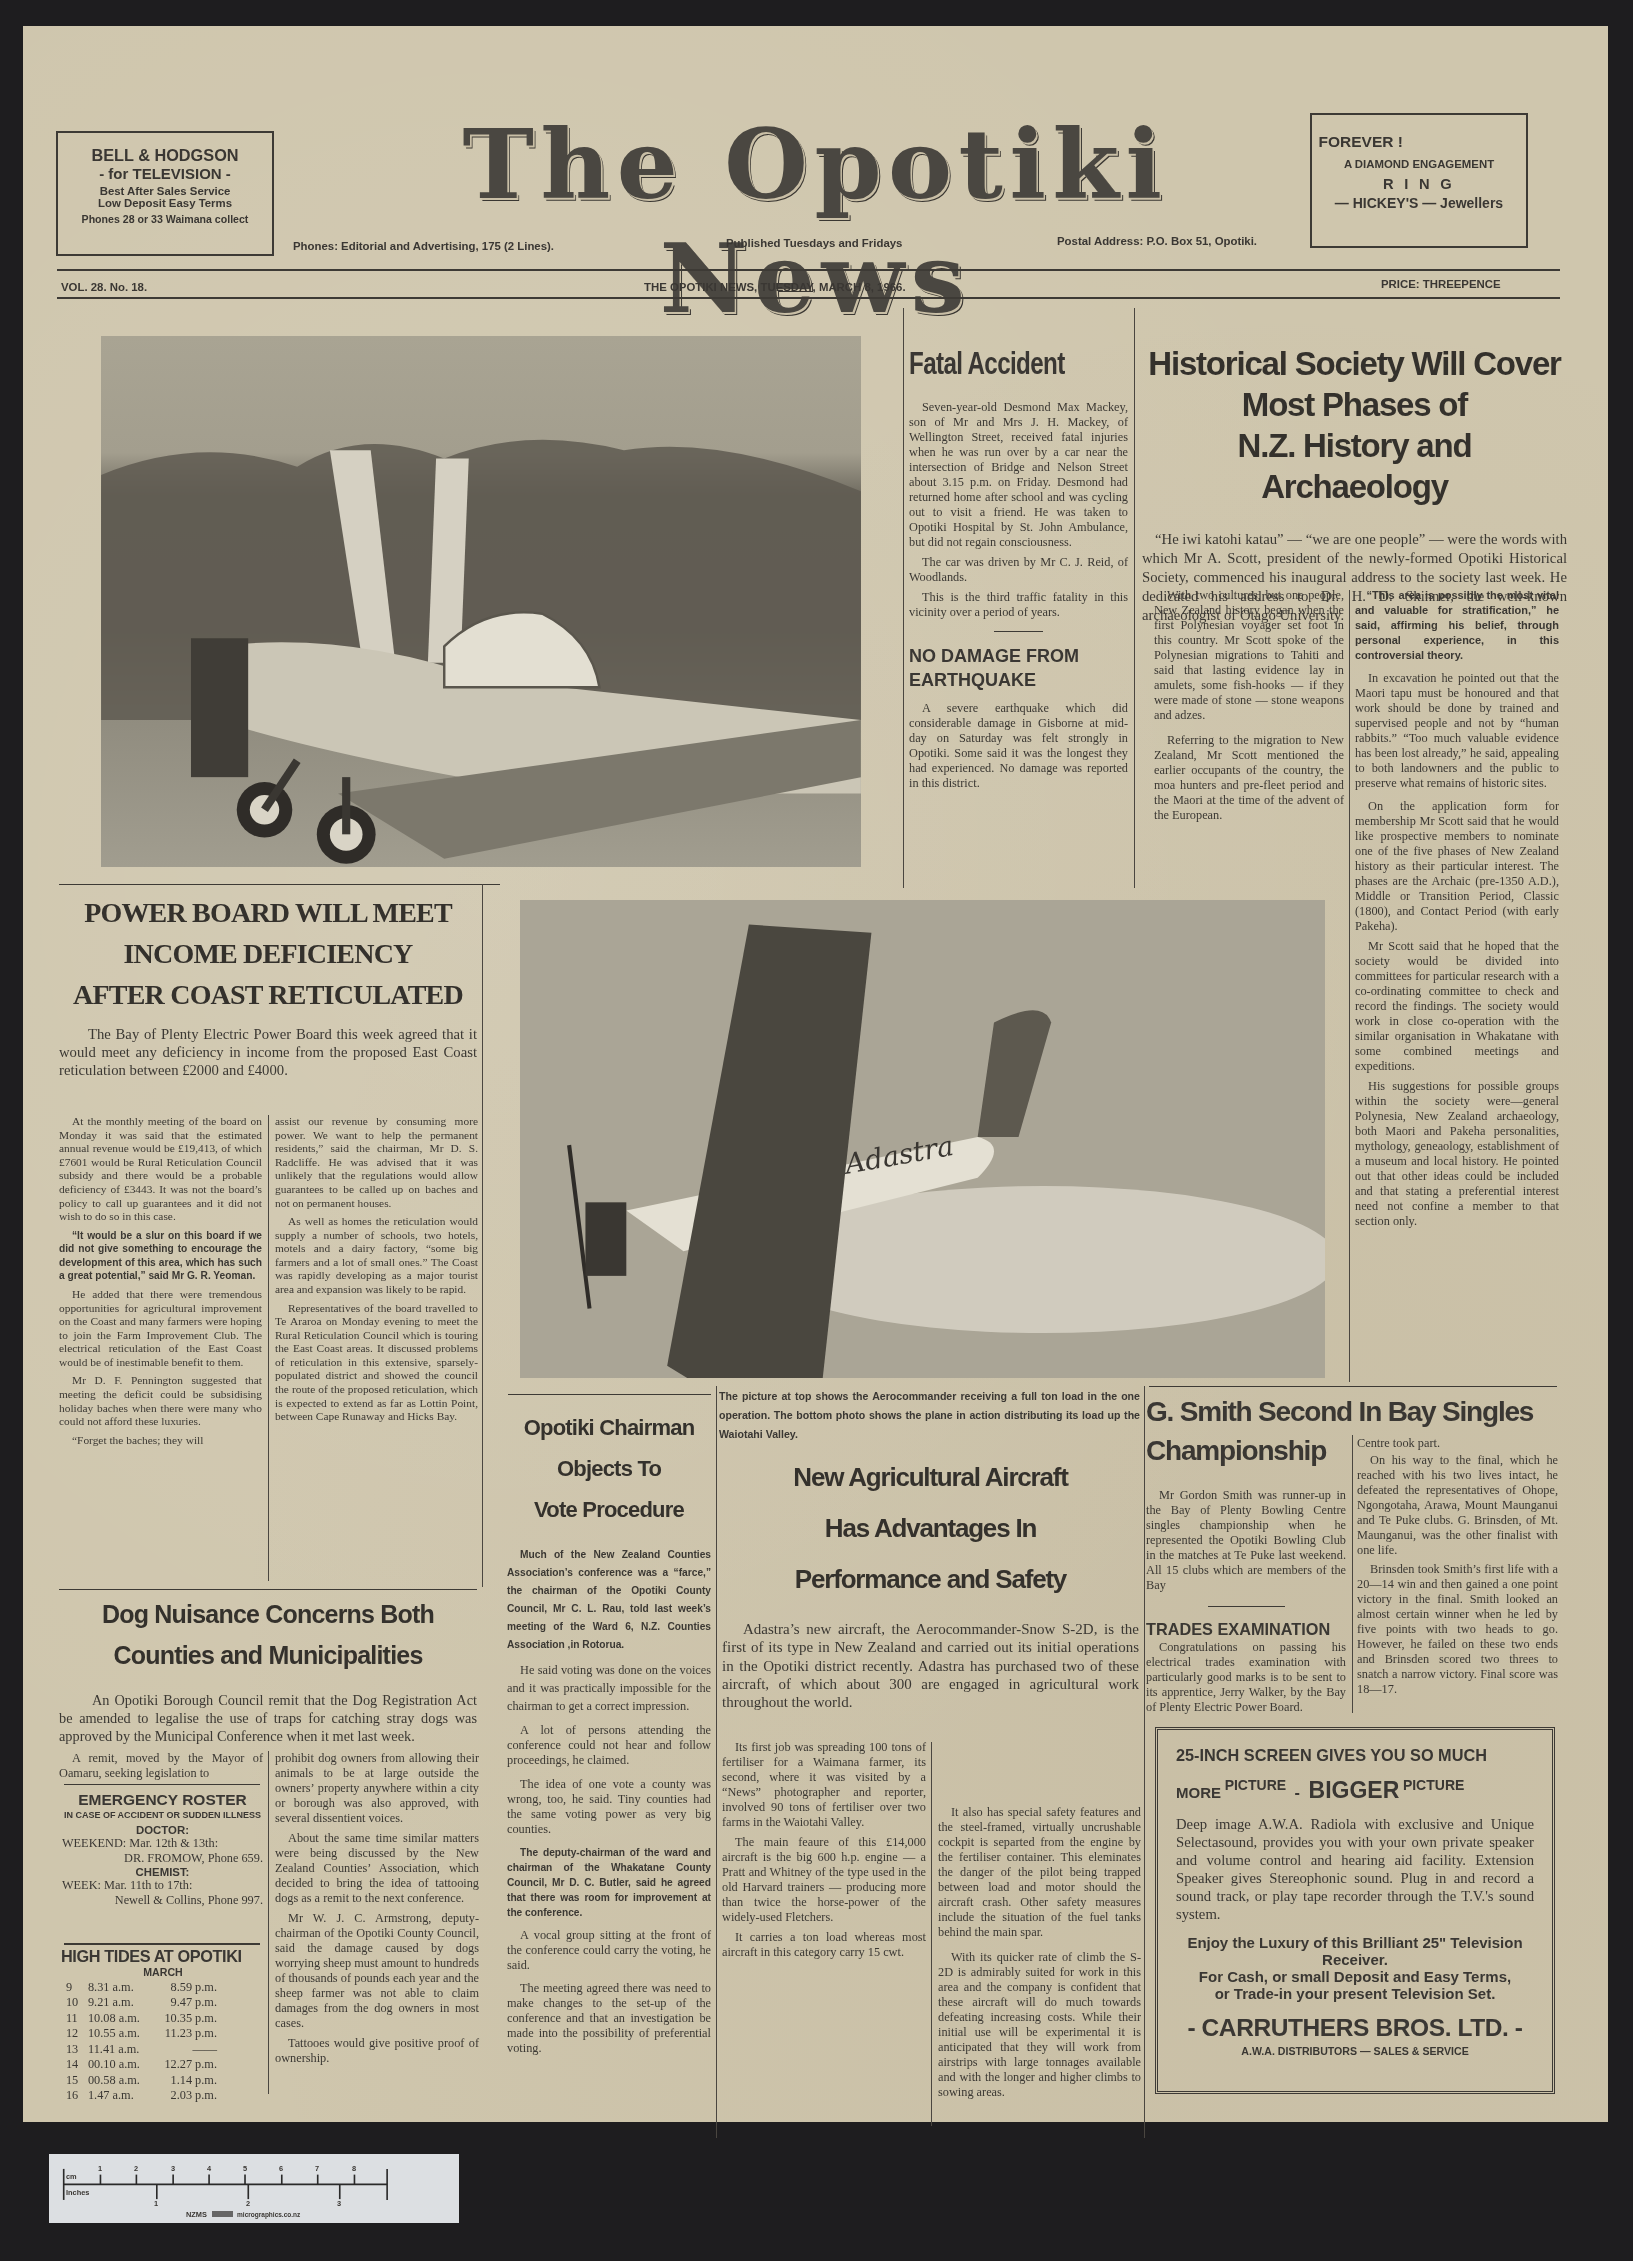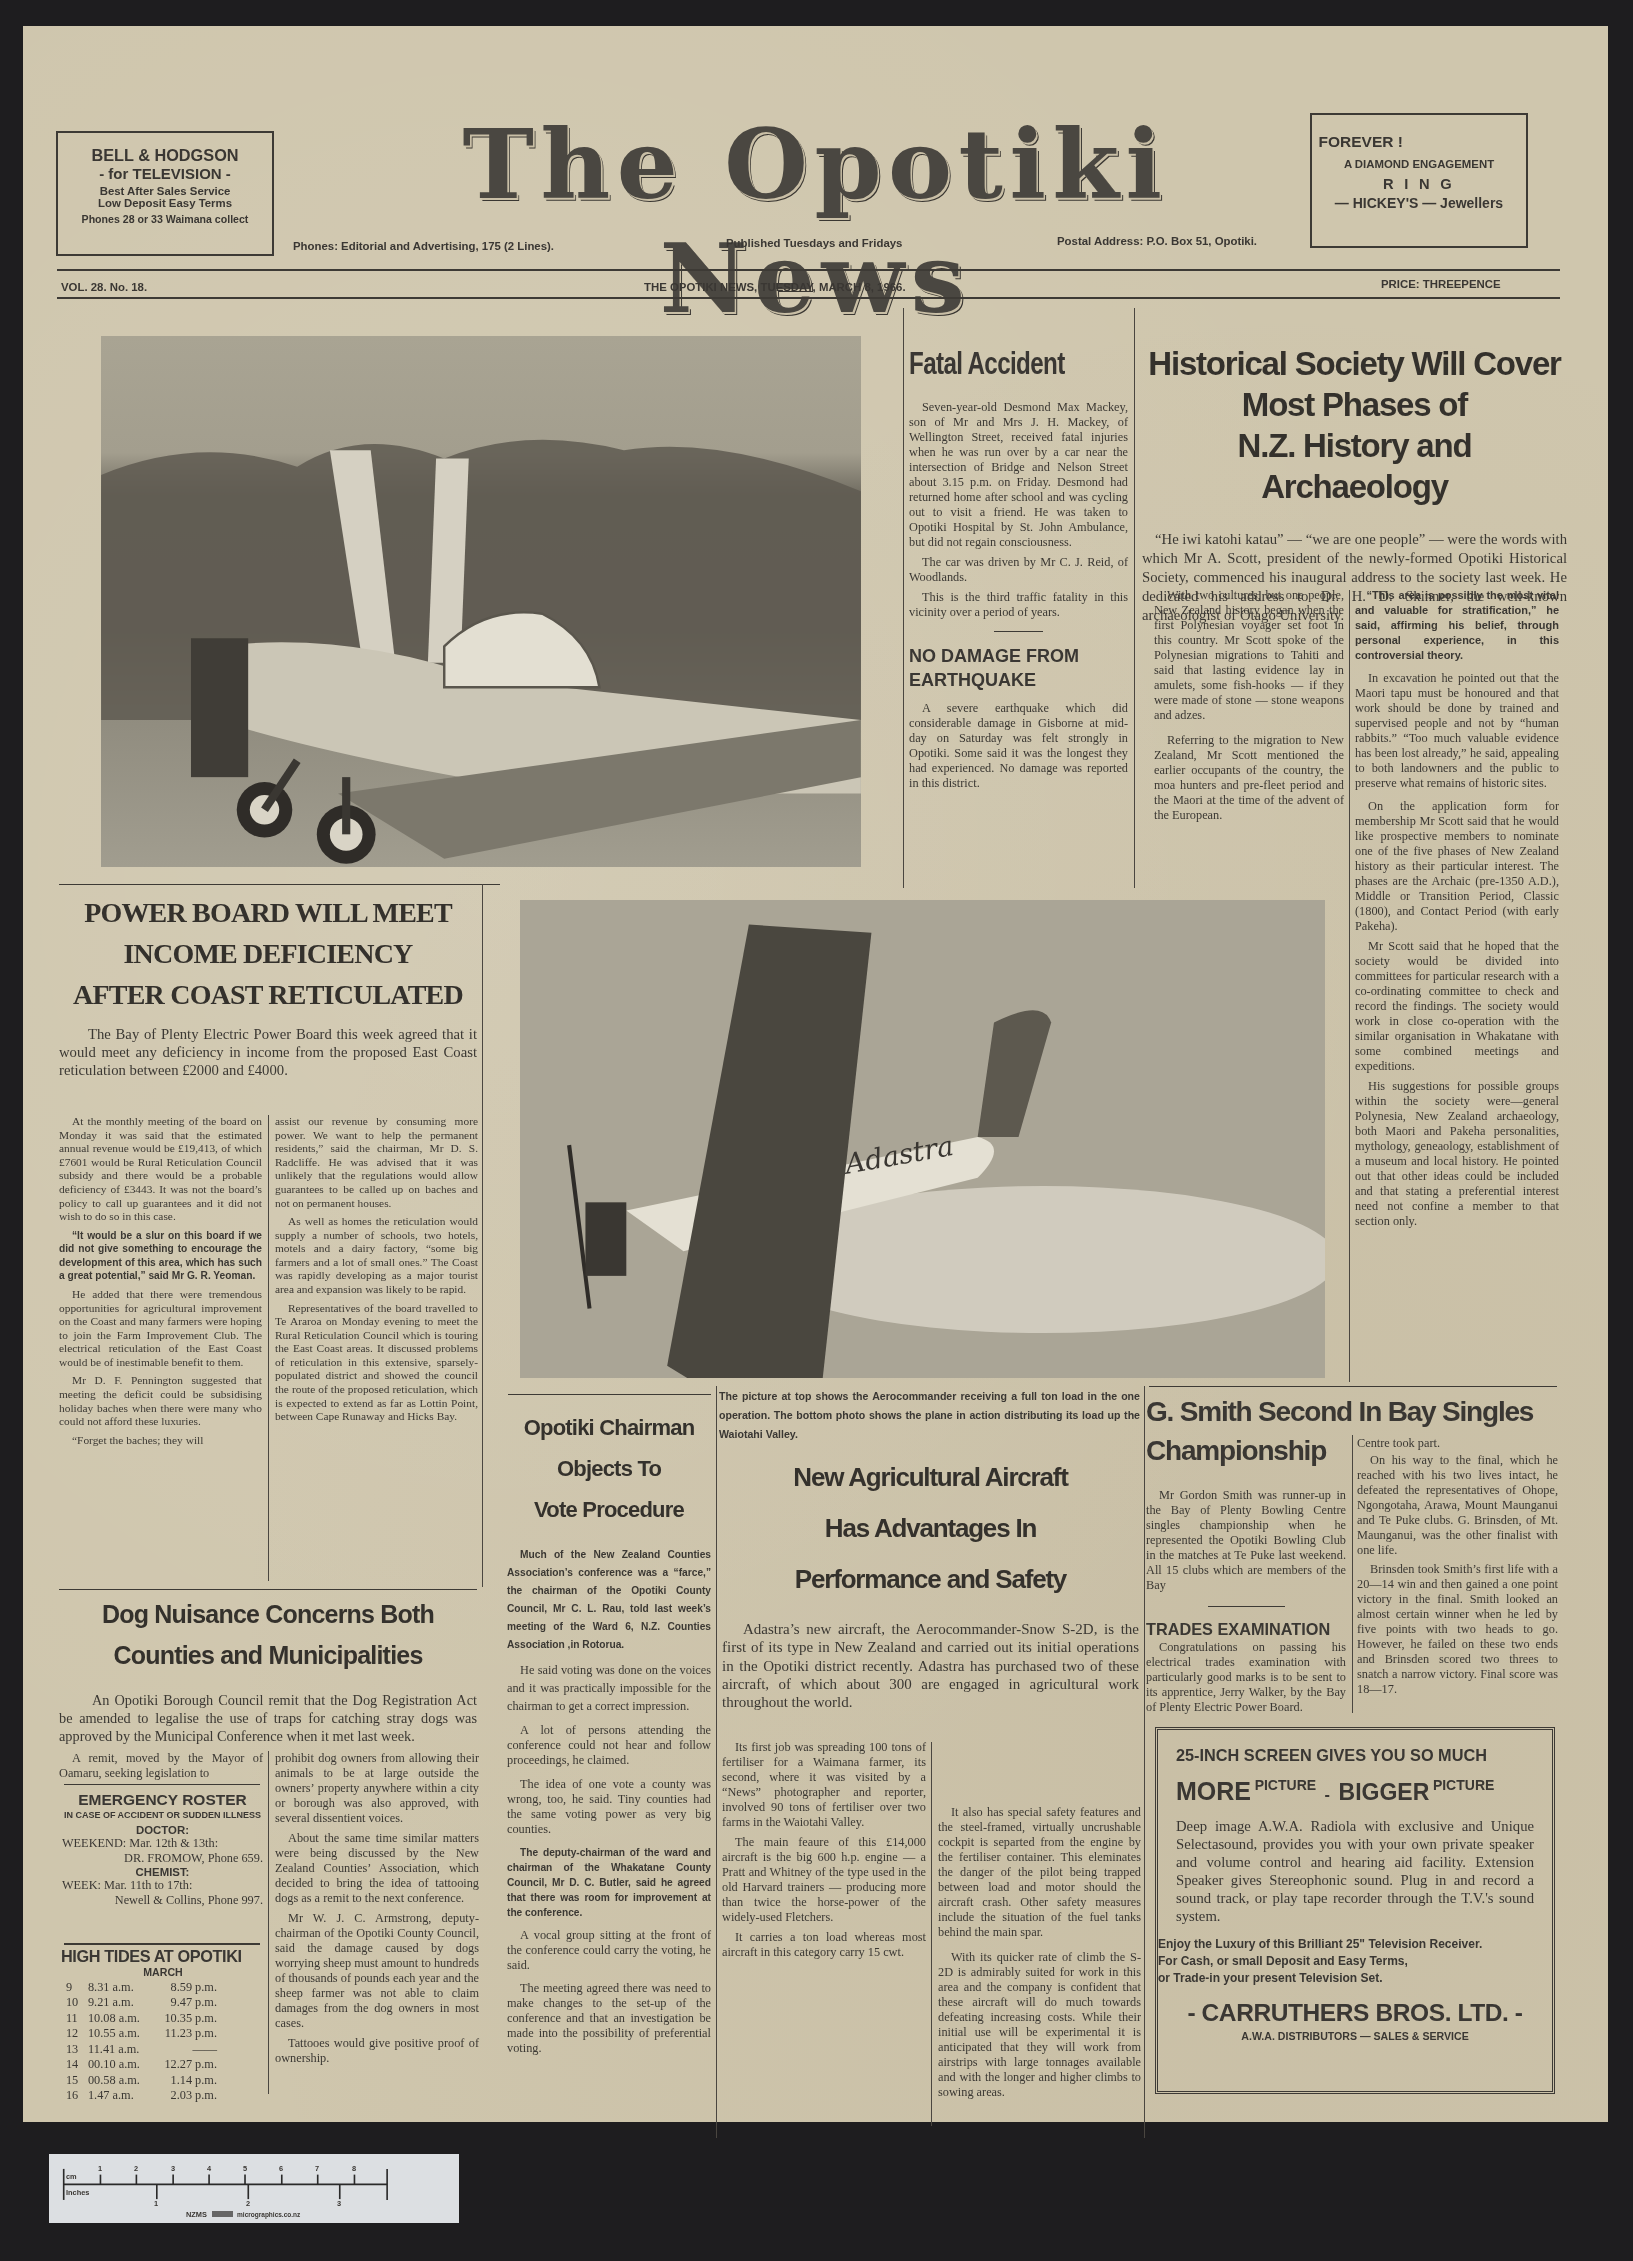--- a/index.html
+++ b/index.html
@@ -277,28 +277,28 @@
   <div class="vrule" style="left:1329px;top:1409px;height:278px;"></div>
   <div class="abs body" style="left:1334px;top:1410px;width:201px;font-size:12.3px;line-height:15px;">
     <p style="text-indent:0;margin-bottom:1.6px;">Centre took part.</p>
     <p>On his way to the final, which he reached with his two lives intact, he defeated the representatives of Ohope, Ngongotaha, Arawa, Mount Maunganui and Te Puke clubs. G. Brinsden, of Mt. Maunganui, was the other finalist with one life.</p>
     <p>Brinsden took Smith’s first life with a 20—14 win and then gained a one point victory in the final. Smith looked an almost certain winner when he led by five points with two heads to go. However, he failed on these two ends and Brinsden scored two threes to snatch a narrow victory. Final score was 18—17.</p>
   </div>
 
   <div class="abs" style="left:1132px;top:1701px;width:394px;height:361px;border:3.3px double #3d3a35;">
     <div class="sans" style="font-size:16.3px;font-weight:bold;margin:16.3px 0 0 18px;">25-INCH SCREEN GIVES YOU SO MUCH</div>
     <div class="sans" style="font-weight:bold;margin:11.4px 0 0 18px;white-space:nowrap;">
-      <span style="font-size:25px;text-align:center;">MORE</span>
+      <span style="font-size:15px;text-align:center;">MORE</span>
       <span style="font-size:14px;vertical-align:top;">PICTURE</span>
       <span style="font-size:16.3px;margin:0 4.9px;">-</span>
       <span style="font-size:23px;">BIGGER</span>
       <span style="font-size:14px;vertical-align:top;">PICTURE</span>
     </div>
     <div style="font-size:14.7px;line-height:18px;text-align:justify;margin:11.4px 18px 0 18px;">Deep image A.W.A. Radiola with exclusive and Unique Selectasound, provides you with your own private speaker and volume control and hearing aid facility. Extension Speaker gives Stereophonic sound. Plug in and record a sound track, or play tape recorder through the T.V.'s sound system.</div>
-    <div class="sans" style="font-size:12px;font-weight:bold;line-height:17px;margin-top:11.4px;">
+    <div class="sans" style="font-size:15px;font-weight:bold;text-align:center;line-height:17px;margin-top:11.4px;">
       <div>Enjoy the Luxury of this Brilliant 25" Television Receiver.</div>
       <div>For Cash, or small Deposit and Easy Terms,</div>
       <div>or Trade-in your present Television Set.</div>
     </div>
     <div class="sans" style="font-size:24.5px;font-weight:bold;text-align:center;margin-top:11.4px;letter-spacing:-0.4px;">- CARRUTHERS BROS. LTD. -</div>
     <div class="sans" style="font-size:10.6px;font-weight:bold;text-align:center;margin-top:3.3px;">A.W.A. DISTRIBUTORS — SALES &amp; SERVICE</div>
   </div>
 </div>
 
 <div class="abs sans" style="left:49px;top:2154px;width:410px;height:69px;background:#dcdfe2;">

